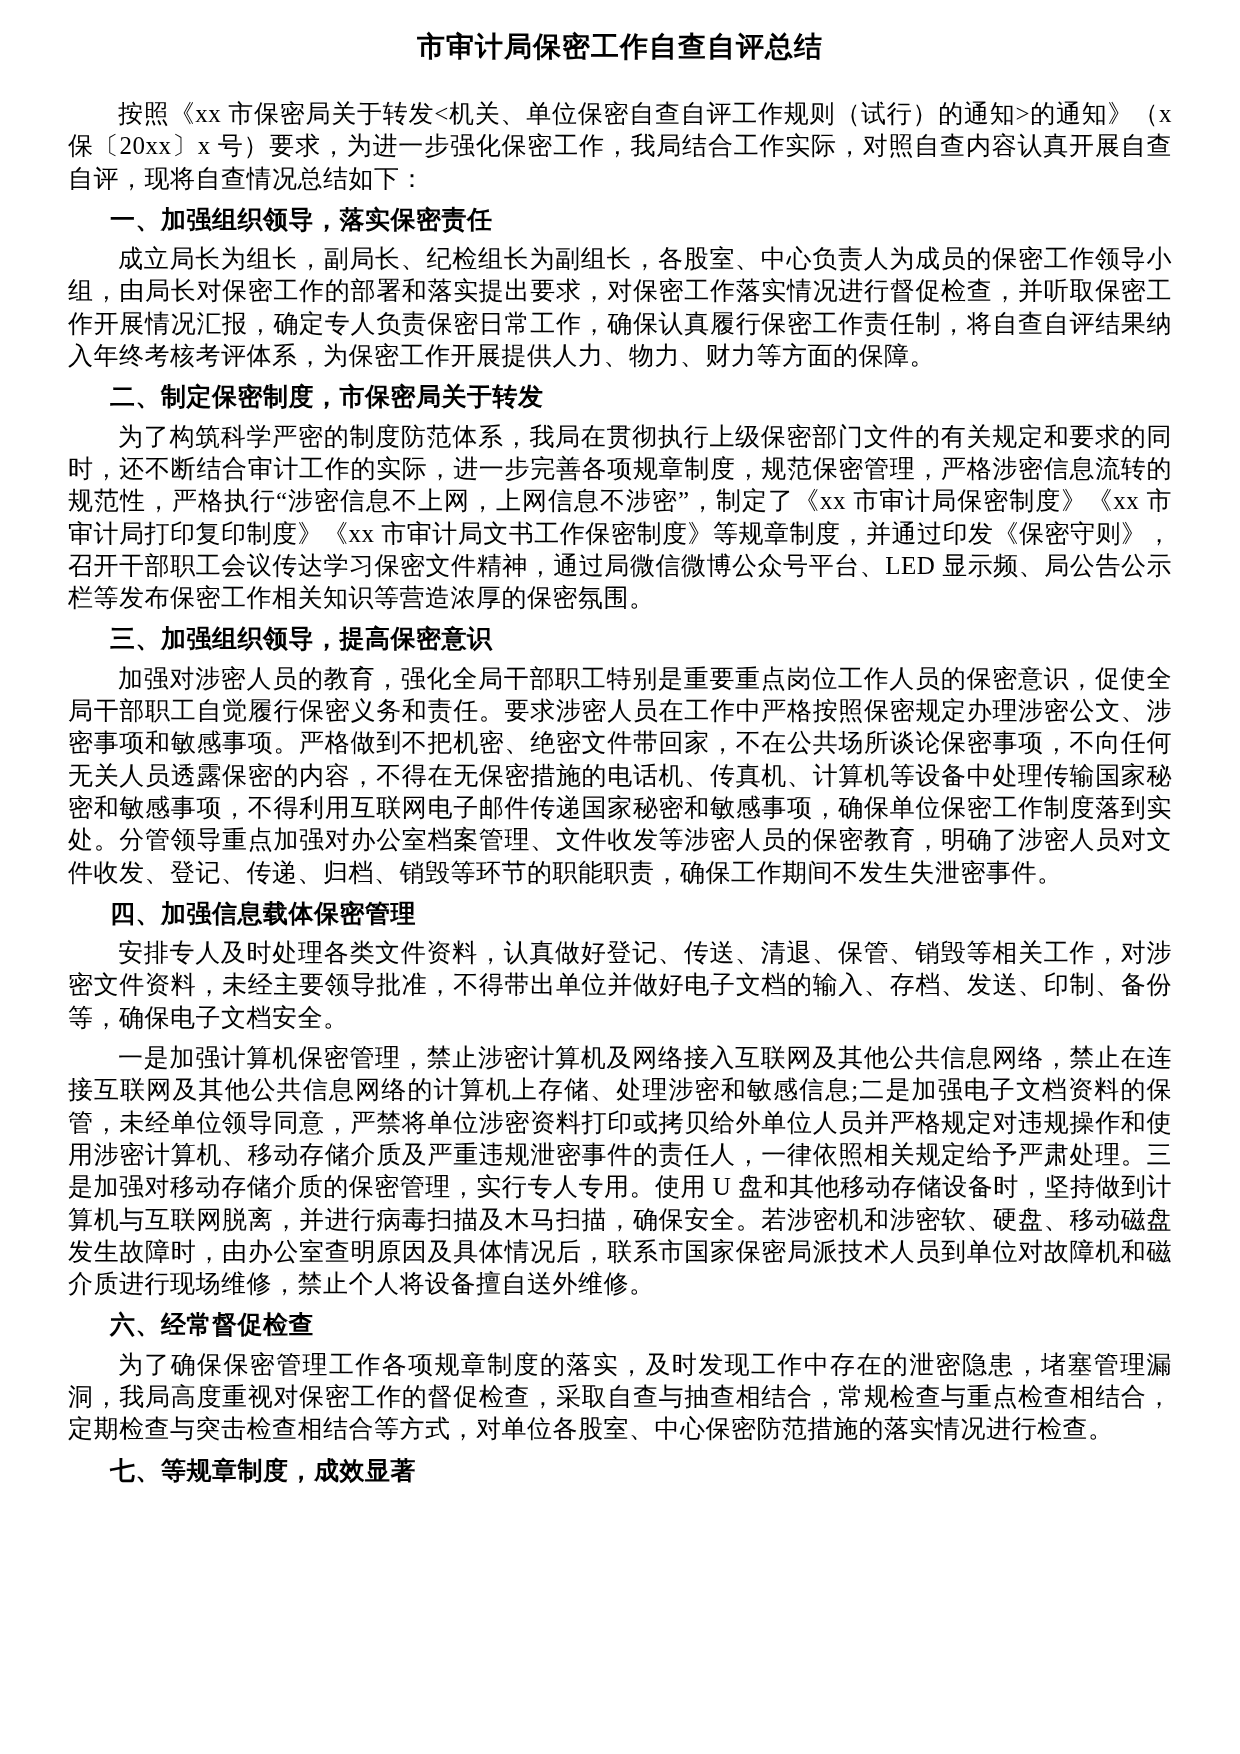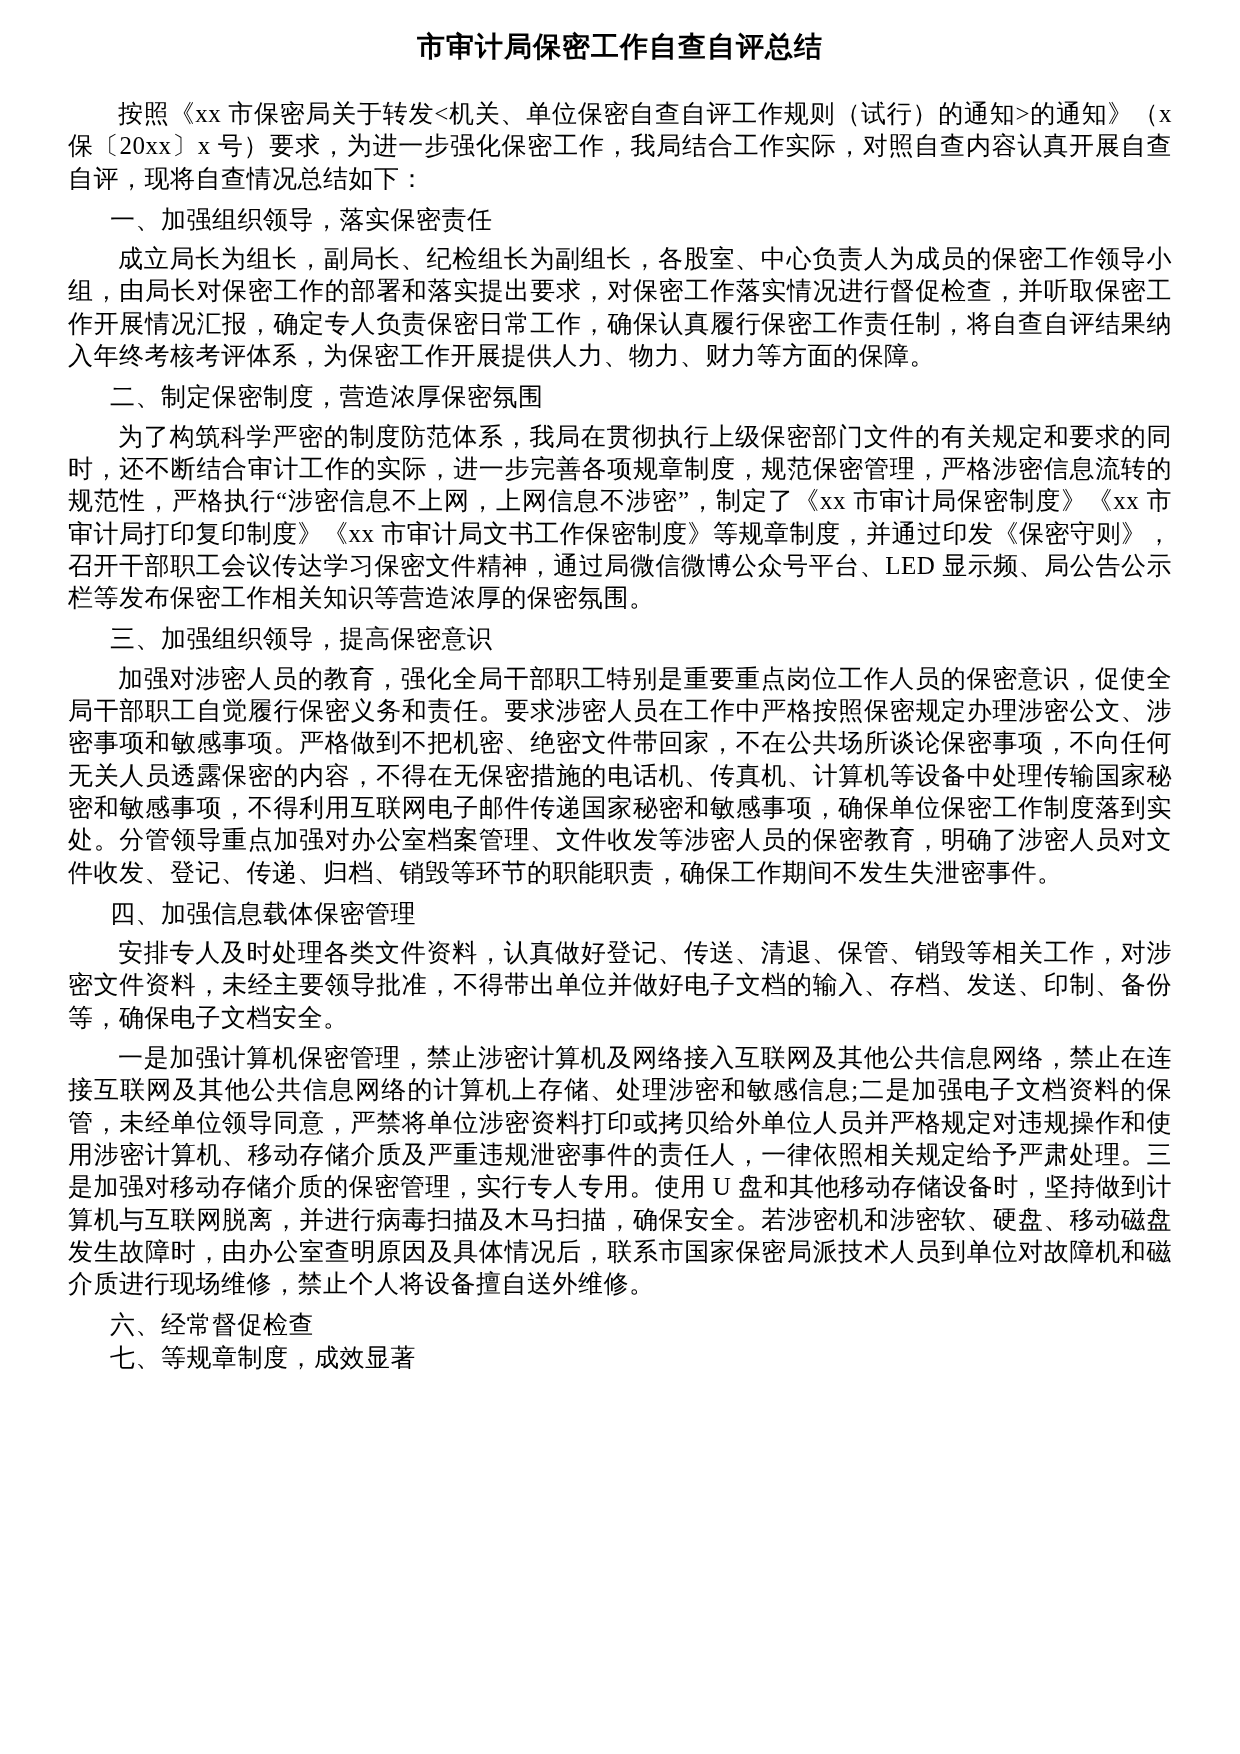--- a/index.html
+++ b/index.html
@@ -36,39 +36,40 @@
     font-size: 25px;
     line-height: 32.3px;
     text-align: justify;
     text-indent: 50px;
     word-break: break-all;
     letter-spacing: 0.5px;
   }
   .heading {
     margin: 0;
     font-family: "Liberation Sans", "DejaVu Sans", sans-serif;
-    font-weight: normal;
+    font-weight: bold;
     font-size: 25px;
     line-height: 32.3px;
     text-indent: 50px;
     letter-spacing: 0.5px;
   }
 </style>
 </head>
 <body>
 
 <div class="page">
   <h1 class="doc-title">市审计局保密工作自查自评总结</h1>
   <div class="doc-body" id="doc-body">
       <p class="para">按照《xx 市保密局关于转发&lt;机关、单位保密自查自评工作规则（试行）的通知&gt;的通知》（x 保〔20xx〕x 号）要求，为进一步强化保密工作，我局结合工作实际，对照自查内容认真开展自查自评，现将自查情况总结如下：</p>
       <p class="heading">一、加强组织领导，落实保密责任</p>
       <p class="para">成立局长为组长，副局长、纪检组长为副组长，各股室、中心负责人为成员的保密工作领导小组，由局长对保密工作的部署和落实提出要求，对保密工作落实情况进行督促检查，并听取保密工作开展情况汇报，确定专人负责保密日常工作，确保认真履行保密工作责任制，将自查自评结果纳入年终考核考评体系，为保密工作开展提供人力、物力、财力等方面的保障。</p>
-      <p class="heading">二、制定保密制度，营造浓厚保密氛围</p>
+      <p class="heading">二、制定保密制度，市保密局关于转发</p>
       <p class="para">为了构筑科学严密的制度防范体系，我局在贯彻执行上级保密部门文件的有关规定和要求的同时，还不断结合审计工作的实际，进一步完善各项规章制度，规范保密管理，严格涉密信息流转的规范性，严格执行“涉密信息不上网，上网信息不涉密”，制定了《xx 市审计局保密制度》《xx 市审计局打印复印制度》《xx 市审计局文书工作保密制度》等规章制度，并通过印发《保密守则》，召开干部职工会议传达学习保密文件精神，通过局微信微博公众号平台、LED 显示频、局公告公示栏等发布保密工作相关知识等营造浓厚的保密氛围。</p>
       <p class="heading">三、加强组织领导，提高保密意识</p>
       <p class="para">加强对涉密人员的教育，强化全局干部职工特别是重要重点岗位工作人员的保密意识，促使全局干部职工自觉履行保密义务和责任。要求涉密人员在工作中严格按照保密规定办理涉密公文、涉密事项和敏感事项。严格做到不把机密、绝密文件带回家，不在公共场所谈论保密事项，不向任何无关人员透露保密的内容，不得在无保密措施的电话机、传真机、计算机等设备中处理传输国家秘密和敏感事项，不得利用互联网电子邮件传递国家秘密和敏感事项，确保单位保密工作制度落到实处。分管领导重点加强对办公室档案管理、文件收发等涉密人员的保密教育，明确了涉密人员对文件收发、登记、传递、归档、销毁等环节的职能职责，确保工作期间不发生失泄密事件。</p>
       <p class="heading">四、加强信息载体保密管理</p>
       <p class="para">安排专人及时处理各类文件资料，认真做好登记、传送、清退、保管、销毁等相关工作，对涉密文件资料，未经主要领导批准，不得带出单位并做好电子文档的输入、存档、发送、印制、备份等，确保电子文档安全。</p>
       <p class="para">一是加强计算机保密管理，禁止涉密计算机及网络接入互联网及其他公共信息网络，禁止在连接互联网及其他公共信息网络的计算机上存储、处理涉密和敏感信息;二是加强电子文档资料的保管，未经单位领导同意，严禁将单位涉密资料打印或拷贝给外单位人员并严格规定对违规操作和使用涉密计算机、移动存储介质及严重违规泄密事件的责任人，一律依照相关规定给予严肃处理。三是加强对移动存储介质的保密管理，实行专人专用。使用 U 盘和其他移动存储设备时，坚持做到计算机与互联网脱离，并进行病毒扫描及木马扫描，确保安全。若涉密机和涉密软、硬盘、移动磁盘发生故障时，由办公室查明原因及具体情况后，联系市国家保密局派技术人员到单位对故障机和磁介质进行现场维修，禁止个人将设备擅自送外维修。</p>
       <p class="heading">六、经常督促检查</p>
+      <p class="para">为了确保保密管理工作各项规章制度的落实，及时发现工作中存在的泄密隐患，堵塞管理漏洞，我局高度重视对保密工作的督促检查，采取自查与抽查相结合，常规检查与重点检查相结合，定期检查与突击检查相结合等方式，对单位各股室、中心保密防范措施的落实情况进行检查。</p>
       <p class="heading">七、等规章制度，成效显著</p>
     </div>
 </div>
 
 </body></html>

